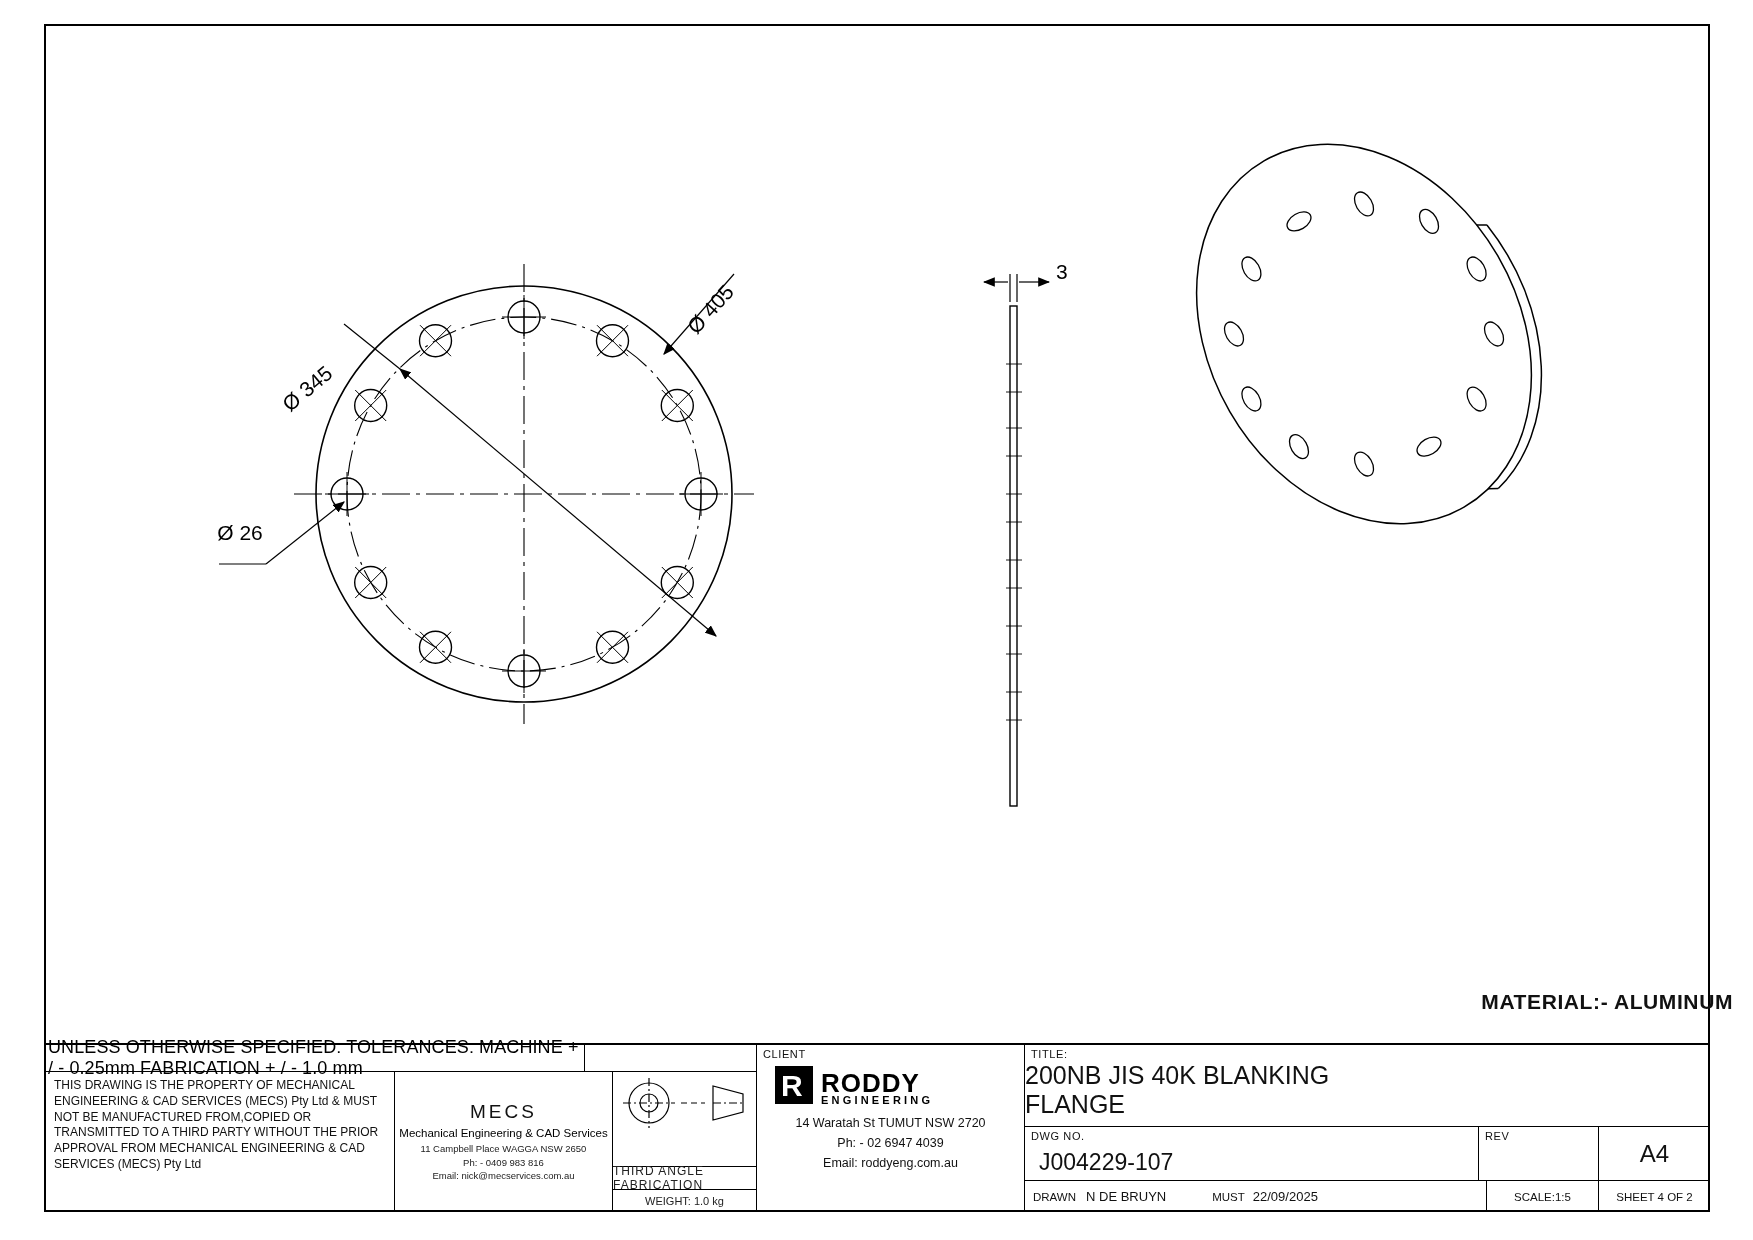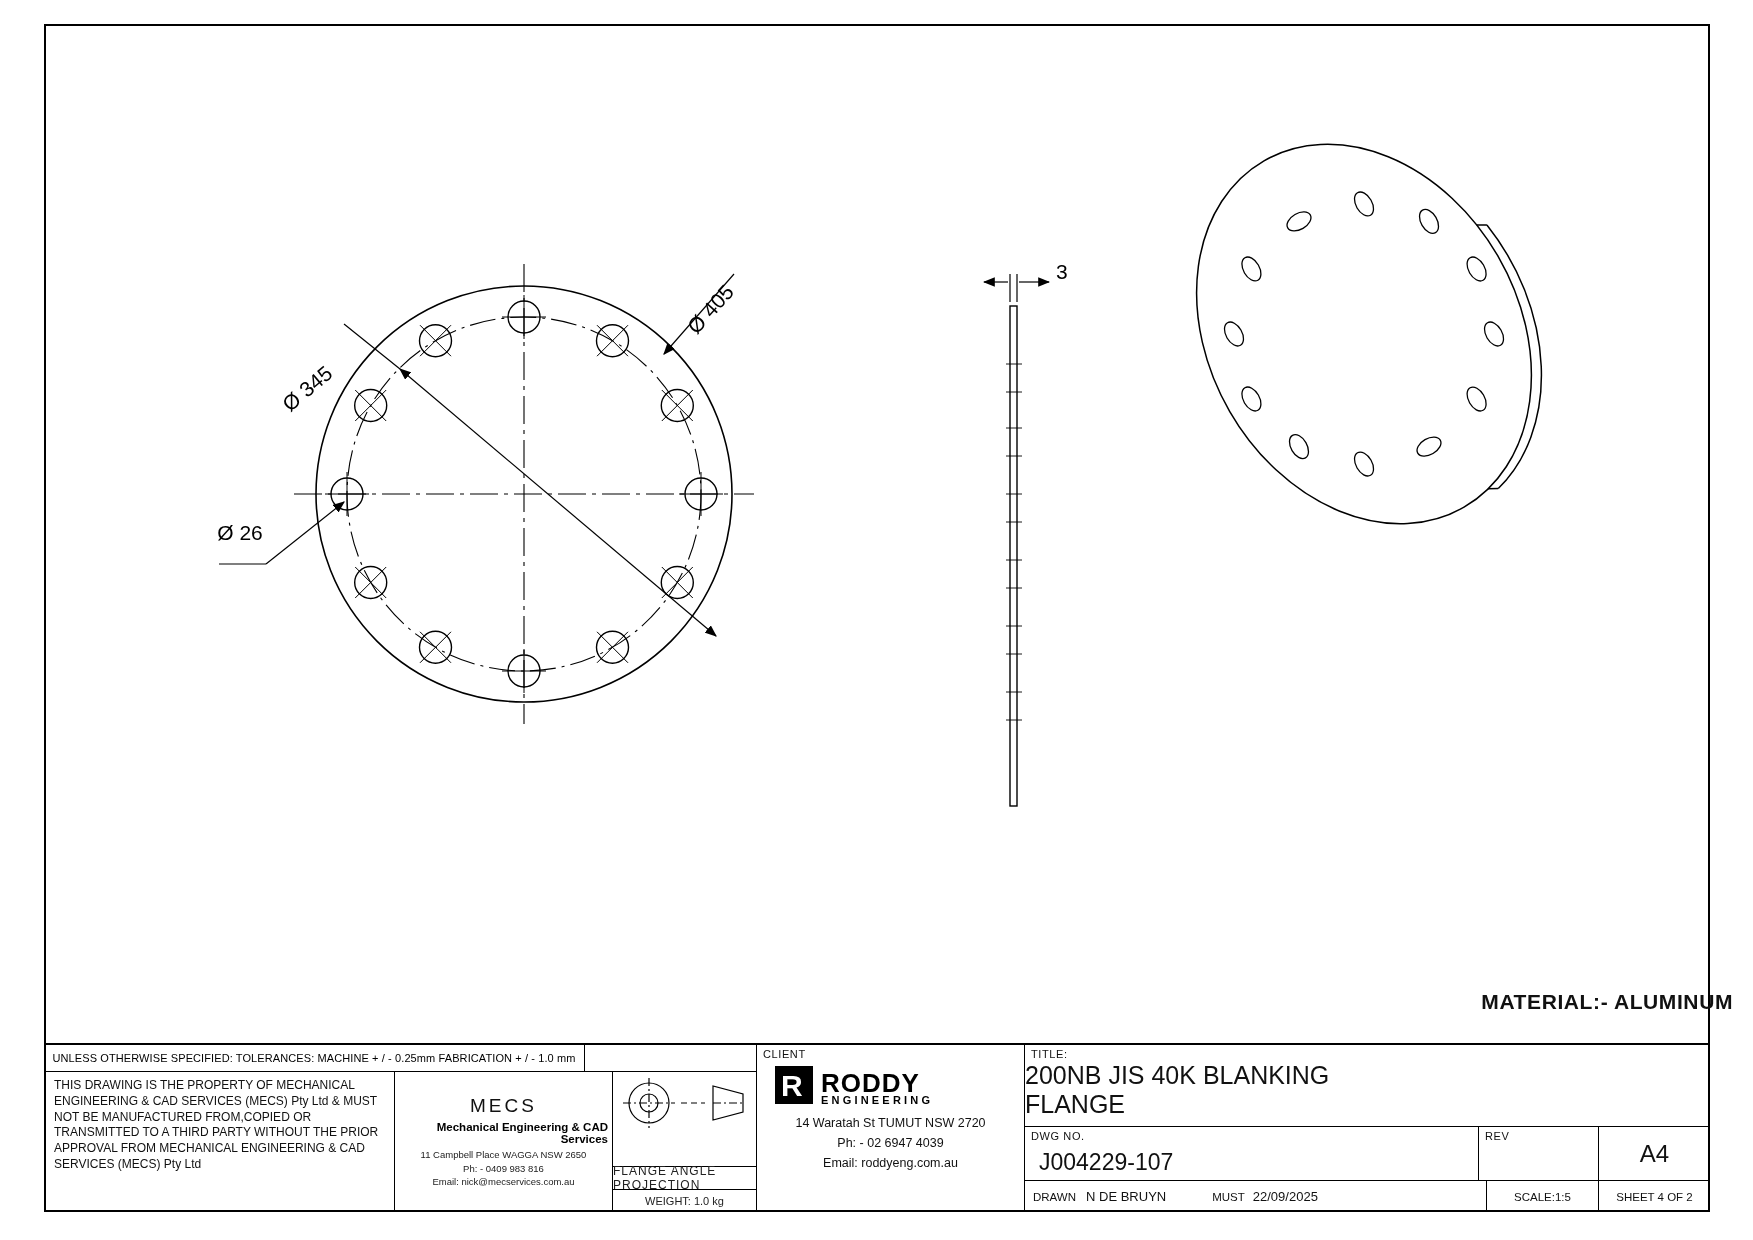--- a/index.html
+++ b/index.html
@@ -64,21 +64,21 @@
     box-sizing: border-box;
     border-bottom: 1.6px solid #000;
     display: flex;
     flex-direction: row;
   }
   .tolerance-text {
     flex: 1;
     display: flex;
     align-items: center;
     justify-content: center;
-    font-size: 11px;
+    font-size: 18px;
     letter-spacing: .1px;
     padding: 0 4px;
   }
   .notes-row {
     flex: 1;
     display: flex;
     flex-direction: row;
   }
   .legal {
     width: 350px;
@@ -98,21 +98,21 @@
     justify-content: center;
     text-align: right;
     padding: 2px 4px;
   }
   .mecs-title {
     font-size: 19px;
     letter-spacing: 3px;
     margin-bottom: 4px;
     color: #111;
   }
-  .mecs-sub { font-size: 11.5px; font-weight: bold; margin-bottom: 3px; }
+  .mecs-sub { font-size: 11.5px; font-weight: normal; margin-bottom: 3px; }
   .mecs-line { font-size: 9.5px; color: #222; line-height: 1.45; }
   .proj-col {
     width: 144px;
     box-sizing: border-box;
     border-left: 1.6px solid #000;
     display: flex;
     flex-direction: column;
   }
   .proj-symbol { flex: 1; position: relative; }
   .proj-label {
@@ -401,21 +401,21 @@
                 <circle cx="36" cy="31" r="20"></circle>
                 <circle cx="36" cy="31" r="9"></circle>
                 <line x1="36" y1="6" x2="36" y2="56" stroke-dasharray="8 3 2 3"></line>
                 <line x1="10" y1="31" x2="62" y2="31" stroke-dasharray="8 3 2 3"></line>
                 <line x1="68" y1="31" x2="92" y2="31" stroke-dasharray="6 4"></line>
                 <path d="M100,14 L100,48 L130,40 L130,22 Z"></path>
                 <line x1="100" y1="31" x2="130" y2="31" stroke-dasharray="8 3 2 3"></line>
               </g>
             </svg>
           </div>
-          <div class="proj-label">FLANGE ANGLE PROJECTION</div>
+          <div class="proj-label">THIRD ANGLE FABRICATION</div>
           <div class="weight-row">WEIGHT: 1.0 kg</div>
         </div>
       </div>
 
     </div>
 
     <div class="tb-col client-col">
       <div class="tb-caption">CLIENT</div>
       <div class="roddy-logo-wrap">
         <svg width="240" height="46" viewBox="0 0 240 46">

